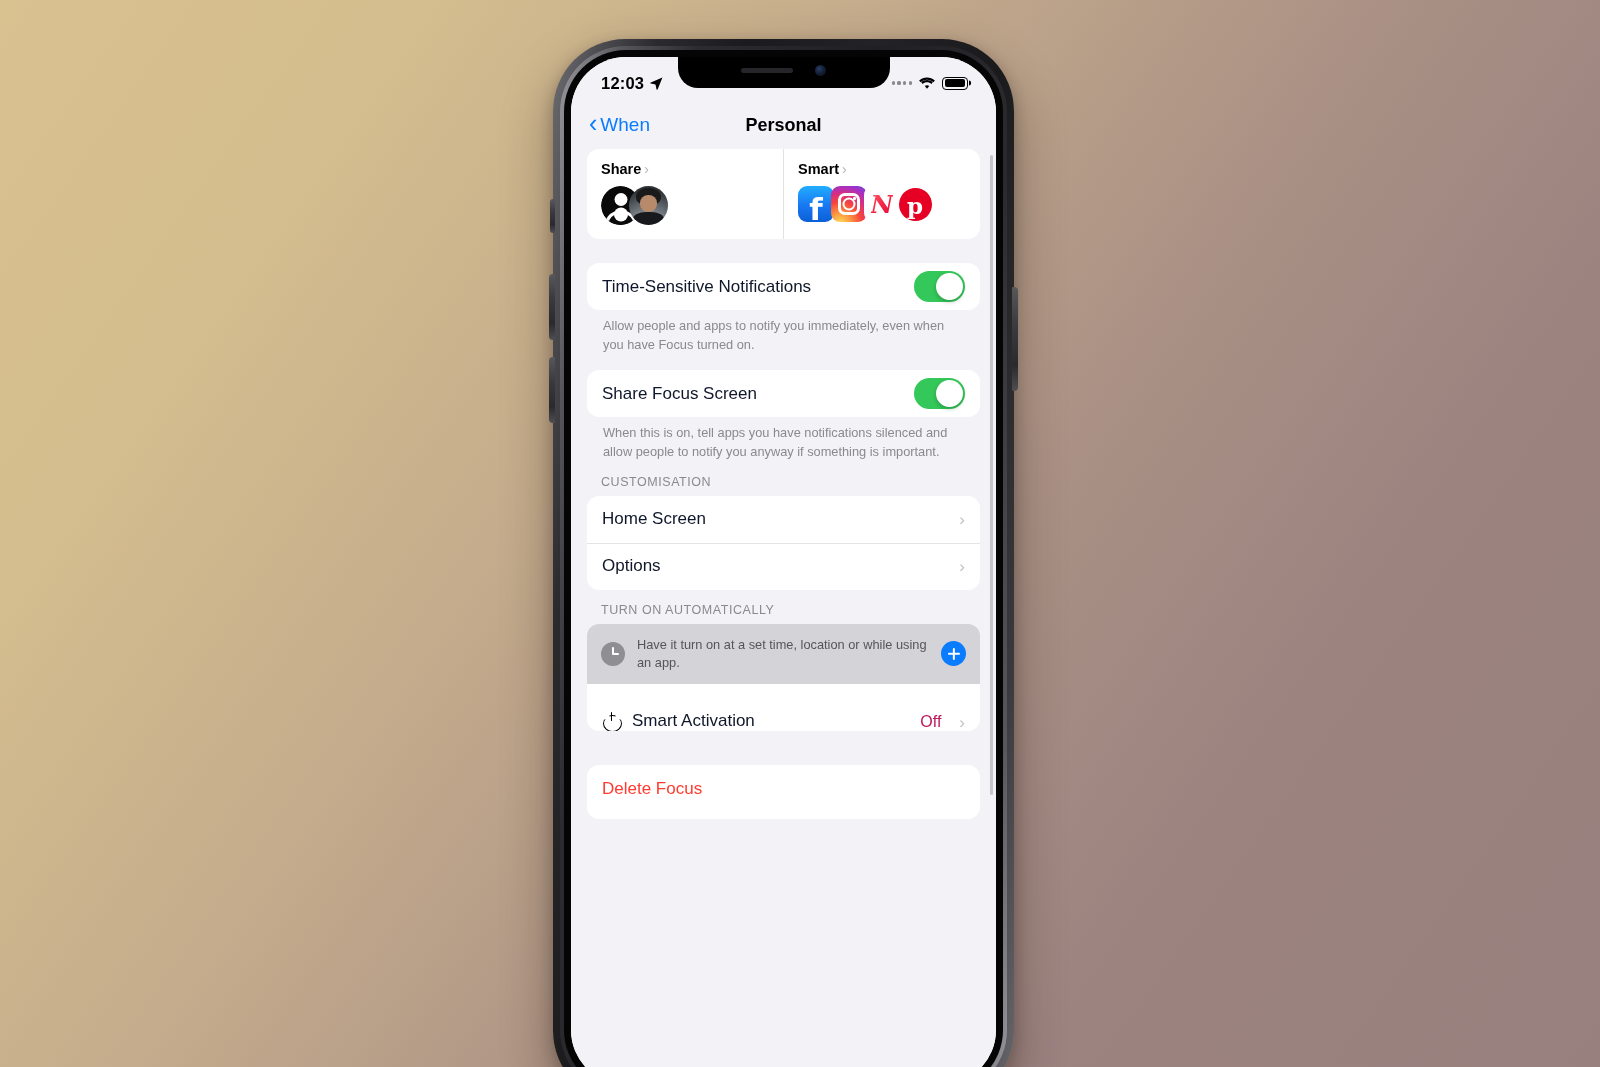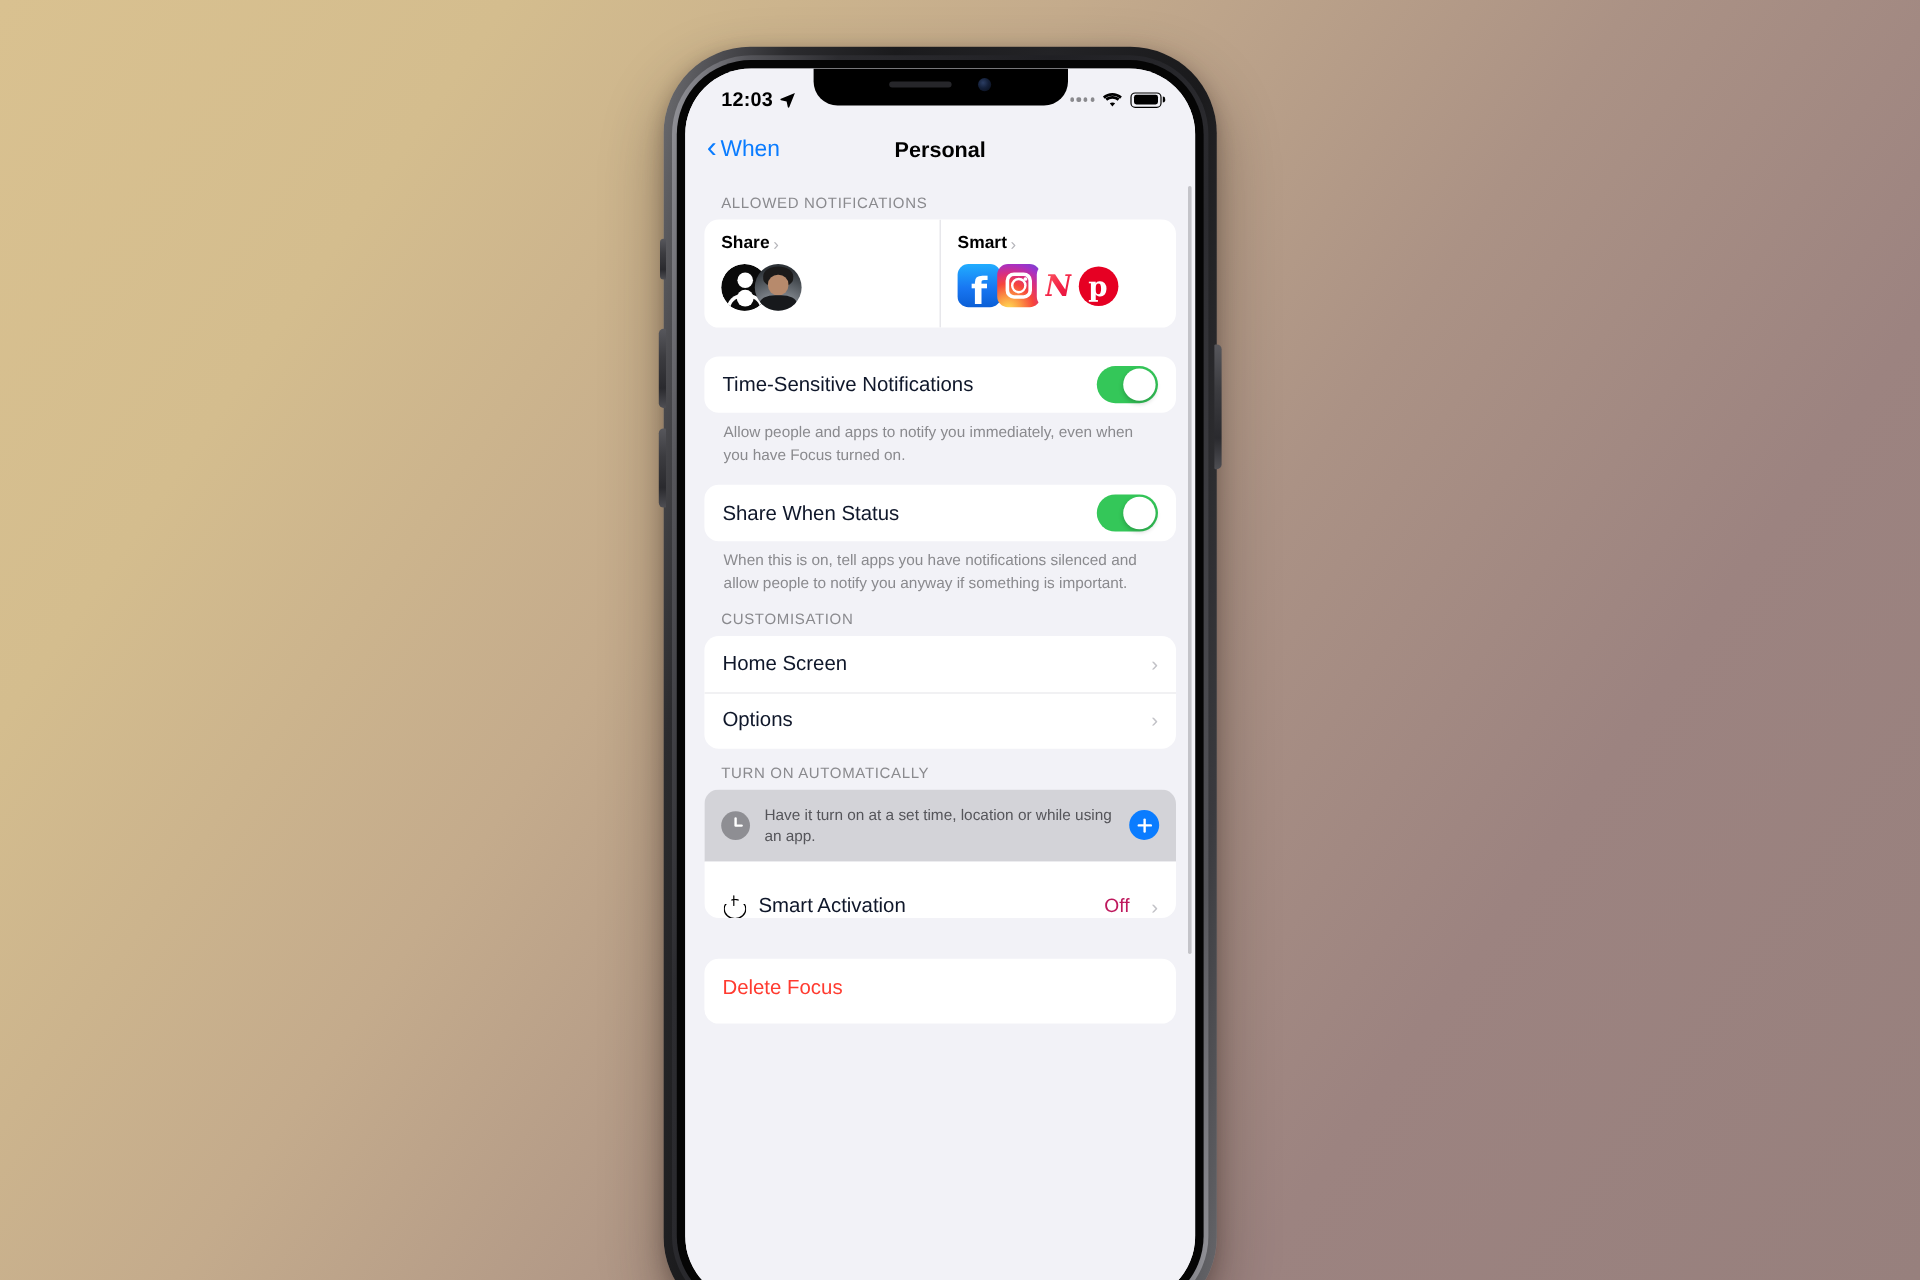--- a/index.html
+++ b/index.html
@@ -622,21 +622,20 @@
         <div class="nav-back">
           <span class="chev">‹</span>
           <span>When</span>
         </div>
         <div class="nav-title">Personal</div>
       </div>
 
       <div class="content">
         <div class="scrollbar"></div>
 
-        <div class="sec-header">ALLOWED NOTIFICATIONS</div>
 
         <div class="twocards">
           <div class="halfcard">
             <div class="hc-title">
               <span>Share</span>
               <span class="ch">›</span>
             </div>
             <div class="avatars">
               <div class="avatar av-generic">
                 <div class="body"></div>
@@ -680,21 +679,21 @@
             <div class="toggle">
                 <i></i>
               </div>
           </div>
         </div>
         <div class="footnote">Allow people and apps to notify you immediately, even when you have Focus turned on.</div>
 
         <div style="height:16px"></div>
         <div class="card">
           <div class="row">
-            <div class="row-label">Share When Status</div>
+            <div class="row-label">Share Focus Screen</div>
             <div class="toggle">
                 <i></i>
               </div>
           </div>
         </div>
         <div class="footnote">When this is on, tell apps you have notifications silenced and allow people to notify you anyway if something is important.</div>
 
         <div class="sec-header">CUSTOMISATION</div>
         <div class="card">
           <div class="row">

